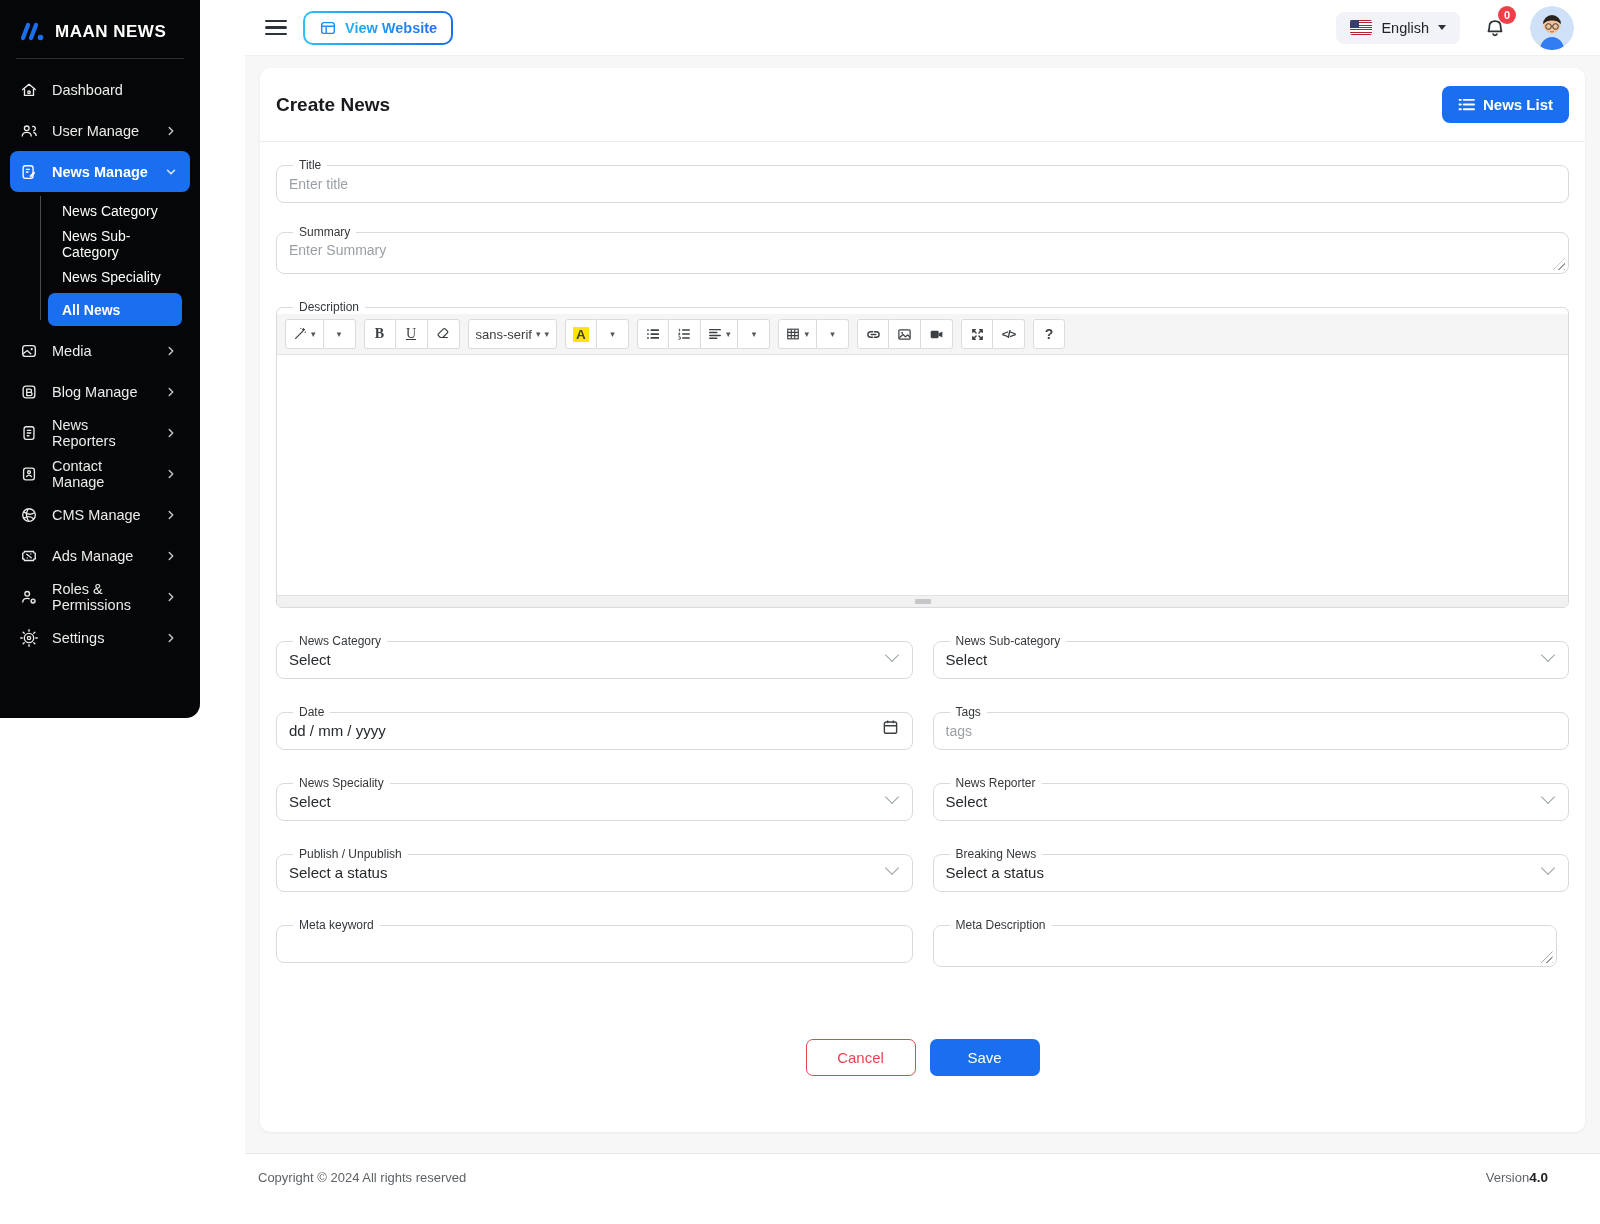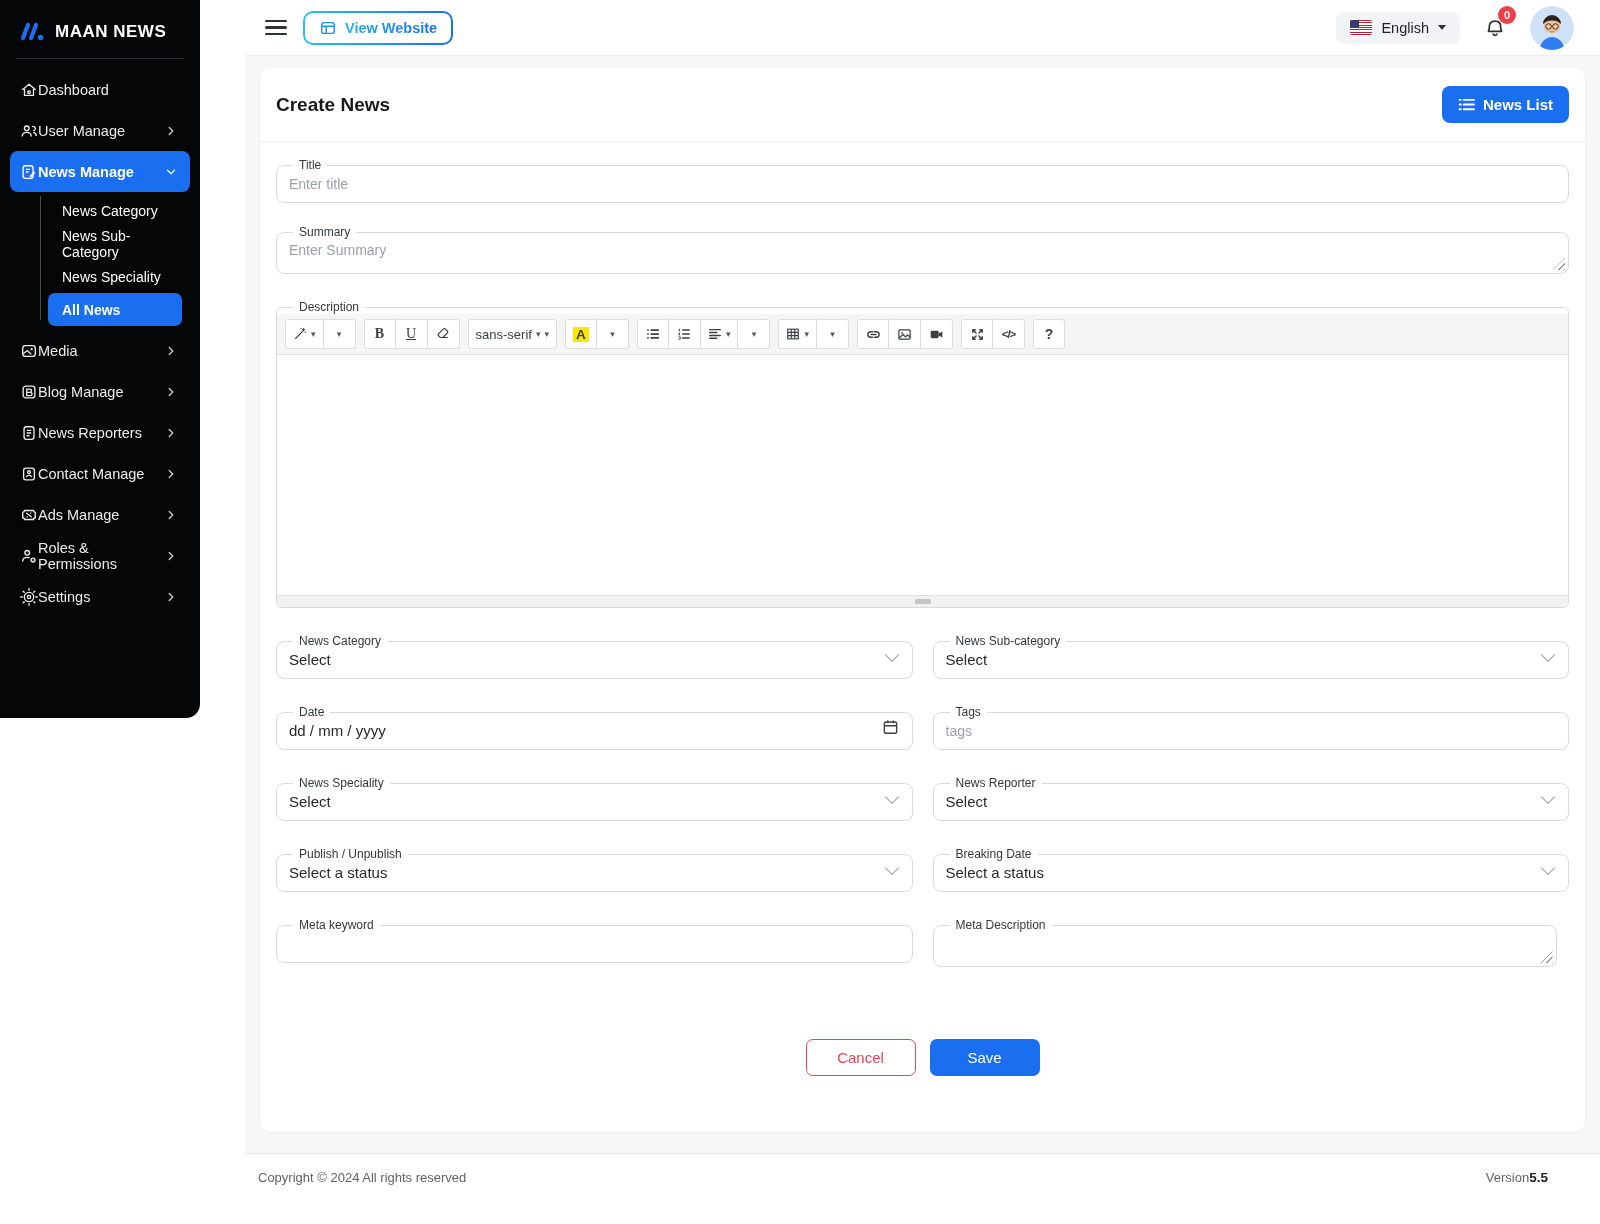--- a/index.html
+++ b/index.html
@@ -4,21 +4,21 @@
 <style>
   * { margin:0; padding:0; box-sizing:border-box; }
   html,body { width:1600px; height:1224px; background:#ffffff; font-family:"Liberation Sans", sans-serif; }
 
   
   .sidebar { position:absolute; left:0; top:0; width:200px; height:718px; background:#050607;
              border-radius:0 0 14px 0; padding:14px 0 18px; z-index:5; }
   .brand { display:flex; align-items:center; gap:9px; padding:8px 20px 14px; }
   .brand-name { color:#fff; font-size:17px; font-weight:700; letter-spacing:.5px; }
   .side-divider { border-top:1px solid #2b2d30; margin:2px 16px 10px; }
-  .nav-item { display:flex; align-items:center; height:41px; margin:0 10px; padding:0 10px;
+  .nav-item { display:flex; align-items:center; gap:14px; height:41px; margin:0 10px; padding:0 10px;
               color:#ececec; font-size:14.5px; border-radius:8px; cursor:pointer; }
   .nav-item svg { flex:0 0 18px; }
   .nav-item .lbl { flex:1; }
   .nav-item.active { background:#1a6ef0; color:#fff; font-weight:600; }
   .chev { opacity:.85; }
   .submenu { position:relative; margin:2px 0 4px 40px; }
   .submenu::before { content:""; position:absolute; left:0; top:2px; bottom:6px; border-left:1px solid #4a4c4f; }
   .subitem { display:flex; align-items:center; height:33px; margin:0 18px 0 8px; padding:0 14px;
              color:#fdfdfd; font-size:14px; border-radius:7px; cursor:pointer; }
   .subitem.active { background:#1a6ef0; font-weight:600; }
@@ -218,20 +218,30 @@
         <rect x="4" y="3.5" width="12" height="13" rx="2.5"></rect>
         <circle cx="10" cy="8" r="1.6"></circle>
         <path d="M7 13.5 c.5-1.6 1.6-2.3 3-2.3 s2.5 .7 3 2.3"></path>
       </svg>
     <span class="lbl">Contact Manage</span>
     <svg class="chev" width="14" height="14" viewBox="0 0 16 16" fill="none" stroke="#ececec" stroke-width="1.6">
         <path d="M6 4 L10 8 L6 12" stroke-linecap="round" stroke-linejoin="round"></path>
       </svg>
   </div>
 
+  <div class="nav-item">
+    <svg width="18" height="18" viewBox="0 0 20 20" fill="none" stroke="#ececec" stroke-width="1.5">
+        <circle cx="10" cy="10" r="7"></circle>
+        <path d="M4 6.5 c4 3 8 3.5 12 1 M4.5 13.5 c4-2.5 8-2 11 1 M9 3.3 c-2.5 4.5-2.5 9 .5 13.4"></path>
+      </svg>
+    <span class="lbl">CMS Manage</span>
+    <svg class="chev" width="14" height="14" viewBox="0 0 16 16" fill="none" stroke="#ececec" stroke-width="1.6">
+        <path d="M6 4 L10 8 L6 12" stroke-linecap="round" stroke-linejoin="round"></path>
+      </svg>
+  </div>
 
   <div class="nav-item">
     <svg width="18" height="18" viewBox="0 0 20 20" fill="none" stroke="#ececec" stroke-width="1.5">
         <path d="M3 7 a2 2 0 0 0 2-2 h10 a2 2 0 0 0 2 2 v2 a2 2 0 0 0 0 2 v2 a2 2 0 0 0-2 2 H5 a2 2 0 0 0-2-2 v-2 a2 2 0 0 0 0-2 Z"></path>
         <path d="M7.5 8 L12.5 12 M8 12.2 v.1 M12 7.8 v.1" stroke-linecap="round"></path>
       </svg>
     <span class="lbl">Ads Manage</span>
     <svg class="chev" width="14" height="14" viewBox="0 0 16 16" fill="none" stroke="#ececec" stroke-width="1.6">
         <path d="M6 4 L10 8 L6 12" stroke-linecap="round" stroke-linejoin="round"></path>
       </svg>
@@ -499,21 +509,21 @@
 
         <div class="field-row">
           <fieldset class="nfield">
             <legend>Publish / Unpublish</legend>
             <div class="value">Select a status</div>
           </fieldset>
           <span class="select-caret"></span>
         </div>
         <div class="field-row">
           <fieldset class="nfield">
-            <legend>Breaking Date</legend>
+            <legend>Breaking News</legend>
             <div class="value">Select a status</div>
           </fieldset>
           <span class="select-caret"></span>
         </div>
 
         <div class="field-row">
           <fieldset class="nfield">
             <legend>Meta keyword</legend>
             <input type="text" style="">
           </fieldset>
@@ -534,14 +544,14 @@
         <button class="btn-save">Save</button>
       </div>
 
     </div>
   </div>
 </main>
 
 <footer class="footer">
   <span class="copy">Copyright © 2024 All rights reserved</span>
   <span class="ver-label">Version</span>
-  <span class="ver-num">5.5</span>
+  <span class="ver-num">4.0</span>
 </footer>
 
 </body></html>

